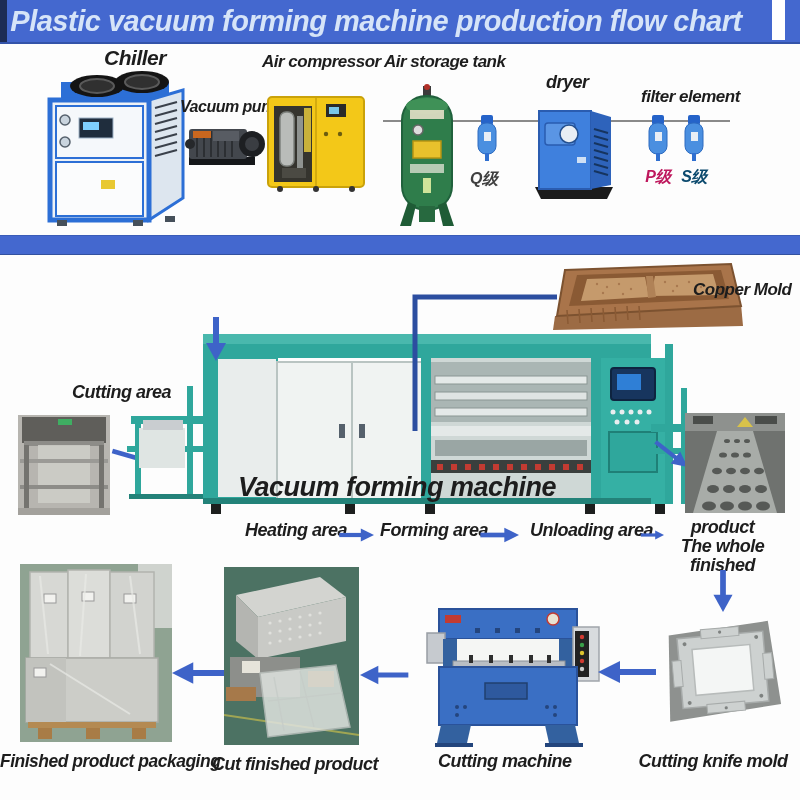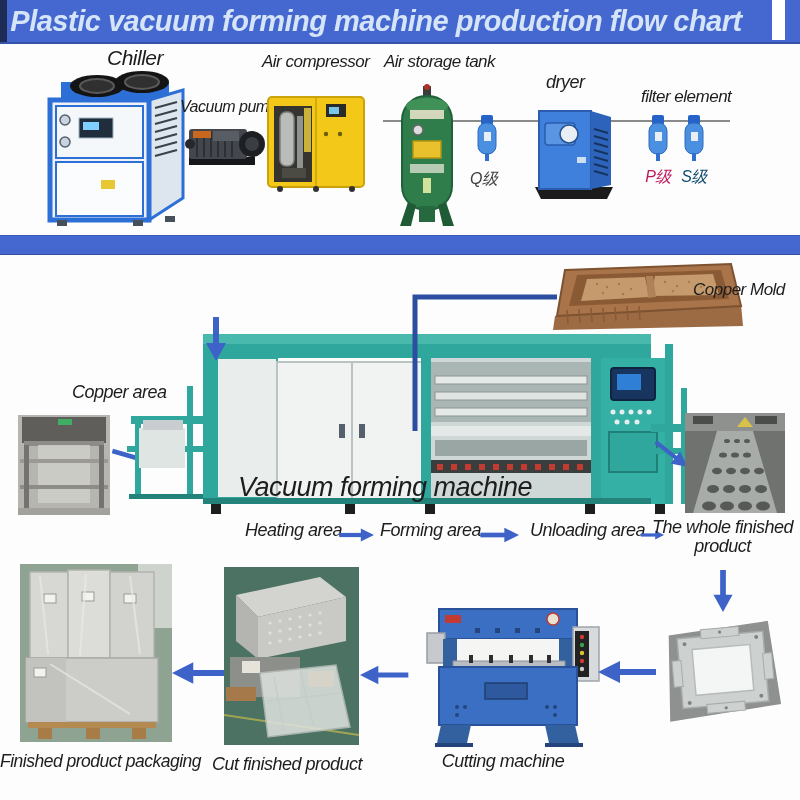--- a/index.html
+++ b/index.html
@@ -1,19 +1,19 @@
 <!DOCTYPE html>
 <html><head>
 <meta charset="utf-8">
 <style>
   html,body{margin:0;padding:0;background:#ffffff;}
   #stage{position:relative;width:800px;height:800px;background:#fdfdfd;overflow:hidden;
          font-family:"Liberation Sans",sans-serif;}
   .abs{position:absolute;}
-  .lbl{font-style:italic;font-weight:normal;color:#1d1d1d;letter-spacing:-0.5px;
+  .lbl{font-style:italic;font-weight:bold;color:#1d1d1d;letter-spacing:-0.5px;
        white-space:nowrap;line-height:1.05;}
   .center{text-align:center;}
   #banner{left:0;top:0;width:800px;height:42px;background:#4468cf;border-bottom:2px solid #3353a9;}
   #banner-edge-left{left:0;top:0;width:7px;height:42px;background:#1d2c55;}
   #banner-gap-right{left:772px;top:0;width:13px;height:40px;background:#ffffff;}
   #banner-text{left:0;top:0;width:752px;height:42px;line-height:42px;text-align:center;
       font-size:29px;font-style:italic;font-weight:bold;color:#d6e4f8;letter-spacing:-0.5px;}
   #divider{left:0;top:235px;width:800px;height:18px;background:#4468cf;
       border-top:1px solid #3a5cb8;border-bottom:1px solid #33519f;}
   #aux-box{left:105px;top:255px;width:210px;height:60px;background:#fbfcfe;
@@ -174,21 +174,21 @@
       <rect x="1" y="8" width="18" height="31" rx="8" fill="#4a8fe0" stroke="#2d6bc0" stroke-width="1"></rect>
       <rect x="7" y="17" width="7" height="9" fill="#e8eef5"></rect>
       <rect x="8" y="38" width="4" height="8" fill="#2f6fd0"></rect>
     </svg>
   </div>
   <div class="abs lbl center" style="left:676px;top:169px;width:36px;font-size:16px;color:#0c4a6e;">S级</div>
 
   <div class="abs" id="divider"></div>
 
 
-  <div class="abs lbl" style="left:72px;top:383px;font-size:18px;">Copper area</div>
+  <div class="abs lbl" style="left:72px;top:383px;font-size:18px;">Cutting area</div>
   <div class="abs" style="left:18px;top:415px;">
     <svg width="92" height="100" viewBox="0 0 92 100">
       <rect width="92" height="100" fill="#b7b5b0"></rect>
       <rect x="4" y="2" width="84" height="26" fill="#5f5e5a"></rect>
       <rect x="40" y="4" width="14" height="6" fill="#3fae62"></rect>
       <rect x="6" y="26" width="80" height="5" fill="#8d8c88"></rect>
       <rect x="20" y="30" width="52" height="58" fill="#cfcfc9" opacity="0.85"></rect>
       <rect x="2" y="44" width="88" height="4" fill="#9b9a96"></rect>
       <rect x="2" y="70" width="88" height="4" fill="#8d8c88"></rect>
       <rect x="6" y="30" width="5" height="64" fill="#74736f"></rect>
@@ -338,22 +338,22 @@
   </div>
   <div class="abs lbl" style="left:530px;top:521px;font-size:18px;">Unloading area</div>
   <div class="abs" style="left:640px;top:527px;">
     <svg class="arrow-svg" width="24" height="16" viewBox="0 0 60 24">
       <line x1="2" y1="12" x2="42" y2="12" stroke-width="8"></line>
         <polygon points="38,1 60,12 38,23"></polygon>
     </svg>
   </div>
 
   <div class="abs lbl center" style="left:650px;top:518px;width:145px;font-size:18px;white-space:normal;">
+    <div>product</div>
     <div>The whole finished</div>
-    <div>product</div>
   </div>
   <div class="abs" style="left:650px;top:443px;transform:rotate(38deg);">
     <svg class="arrow-svg" width="42" height="22" viewBox="0 0 60 24">
       <line x1="2" y1="12" x2="42" y2="12" stroke-width="6"></line>
         <polygon points="38,1 60,12 38,23"></polygon>
     </svg>
   </div>
   <div class="abs" style="left:685px;top:413px;">
     <svg width="100" height="100" viewBox="0 0 100 100">
       <rect width="100" height="100" fill="#6f726f"></rect>
@@ -541,14 +541,15 @@
           <circle cx="63" cy="17" r="1.6"></circle>
             <circle cx="63" cy="93" r="1.6"></circle>
         </g>
       </g>
     </svg>
   </div>
 
   <div class="abs lbl center" style="left:0px;top:752px;width:200px;font-size:17.5px;">Finished product packaging</div>
   <div class="abs lbl center" style="left:212px;top:755px;width:150px;font-size:18px;">Cut finished product</div>
   <div class="abs lbl center" style="left:438px;top:752px;width:130px;font-size:18px;">Cutting machine</div>
+  <div class="abs lbl center" style="left:638px;top:752px;width:150px;font-size:18px;">Cutting knife mold</div>
 
 </div>
 
 </body></html>

